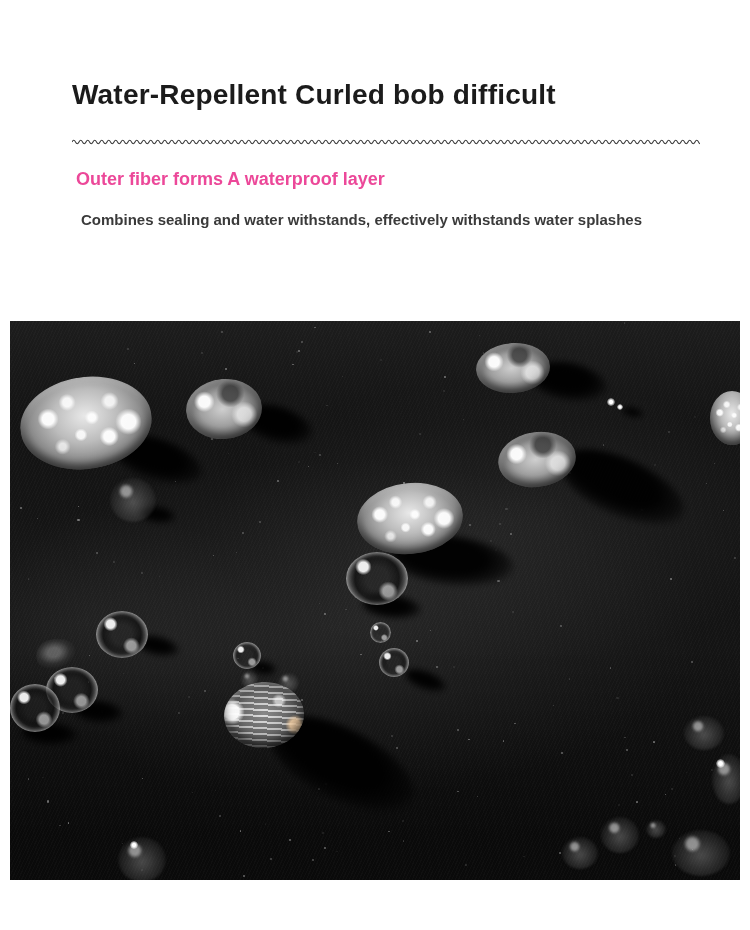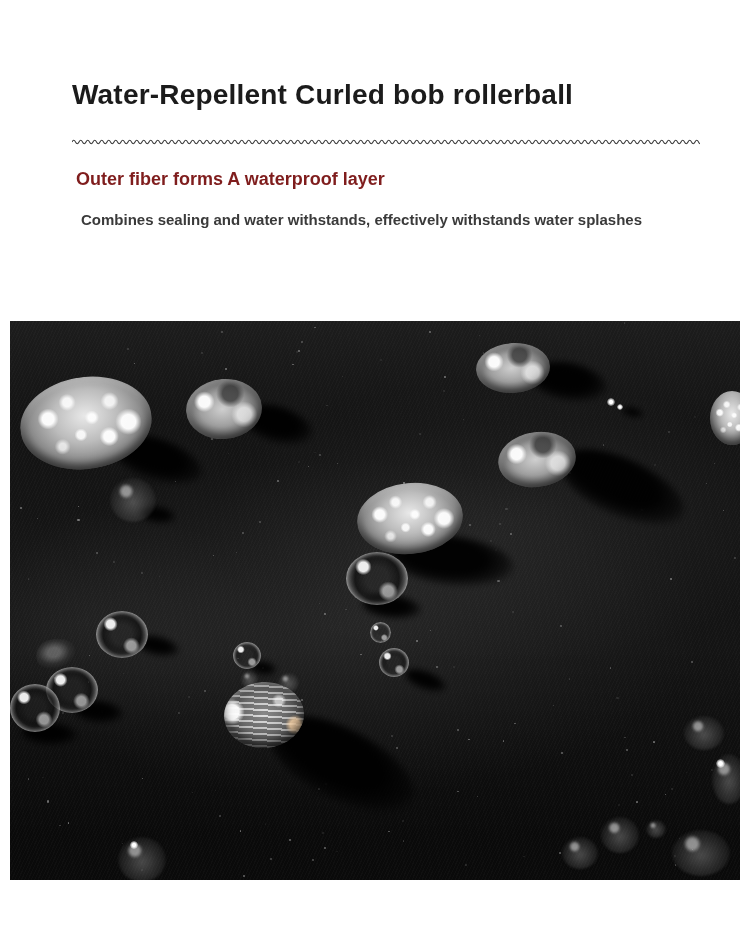--- a/index.html
+++ b/index.html
@@ -7,21 +7,21 @@
     position:relative;width:750px;height:930px;overflow:hidden;
     background:#ffffff;font-family:"Liberation Sans",sans-serif;
   }
   .title{
     position:absolute;left:72px;top:79px;margin:0;
     font-size:28px;font-weight:700;color:#1b1b1b;letter-spacing:.2px;white-space:nowrap;
   }
   .wavy{position:absolute;left:72px;top:137px;display:block;}
   .subtitle{
     position:absolute;left:76px;top:169px;margin:0;
-    font-size:18px;font-weight:700;color:#7f1d1d;white-space:nowrap;
+    font-size:18px;font-weight:700;color:#ec4899;white-space:nowrap;
   }
   .feat{
     position:absolute;margin:0;font-size:15px;font-weight:700;color:#3a3a3a;white-space:nowrap;
   }
   .f1{left:81px;top:211px;}
   .f2{left:76px;top:255px;}
 
   
   .photo{
     position:absolute;left:10px;top:321px;width:730px;height:559px;overflow:hidden;
@@ -91,21 +91,21 @@
   .splat{
     border-radius:45% 55% 60% 40% / 55% 45% 60% 40%;
     background-image:radial-gradient(ellipse at 45% 45%, rgba(175,175,175,.45) 0 20%, rgba(75,75,75,.35) 50%, rgba(25,25,25,.25) 75%, rgba(0,0,0,0) 100%);
     filter:blur(.7px);
   }
 </style>
 </head>
 <body>
 
 <div class="page">
-  <h1 class="title">Water-Repellent Curled bob rollerball</h1>
+  <h1 class="title">Water-Repellent Curled bob difficult</h1>
 
   <svg class="wavy" width="628" height="10" viewBox="0 0 628 10" aria-hidden="true">
     <path id="wavy-path" fill="none" stroke="#3b3b3b" stroke-width="1.1" d="M0,5 q1.75,-3.5 3.5,0 t3.5,0 t3.5,0 t3.5,0 t3.5,0 t3.5,0 t3.5,0 t3.5,0 t3.5,0 t3.5,0 t3.5,0 t3.5,0 t3.5,0 t3.5,0 t3.5,0 t3.5,0 t3.5,0 t3.5,0 t3.5,0 t3.5,0 t3.5,0 t3.5,0 t3.5,0 t3.5,0 t3.5,0 t3.5,0 t3.5,0 t3.5,0 t3.5,0 t3.5,0 t3.5,0 t3.5,0 t3.5,0 t3.5,0 t3.5,0 t3.5,0 t3.5,0 t3.5,0 t3.5,0 t3.5,0 t3.5,0 t3.5,0 t3.5,0 t3.5,0 t3.5,0 t3.5,0 t3.5,0 t3.5,0 t3.5,0 t3.5,0 t3.5,0 t3.5,0 t3.5,0 t3.5,0 t3.5,0 t3.5,0 t3.5,0 t3.5,0 t3.5,0 t3.5,0 t3.5,0 t3.5,0 t3.5,0 t3.5,0 t3.5,0 t3.5,0 t3.5,0 t3.5,0 t3.5,0 t3.5,0 t3.5,0 t3.5,0 t3.5,0 t3.5,0 t3.5,0 t3.5,0 t3.5,0 t3.5,0 t3.5,0 t3.5,0 t3.5,0 t3.5,0 t3.5,0 t3.5,0 t3.5,0 t3.5,0 t3.5,0 t3.5,0 t3.5,0 t3.5,0 t3.5,0 t3.5,0 t3.5,0 t3.5,0 t3.5,0 t3.5,0 t3.5,0 t3.5,0 t3.5,0 t3.5,0 t3.5,0 t3.5,0 t3.5,0 t3.5,0 t3.5,0 t3.5,0 t3.5,0 t3.5,0 t3.5,0 t3.5,0 t3.5,0 t3.5,0 t3.5,0 t3.5,0 t3.5,0 t3.5,0 t3.5,0 t3.5,0 t3.5,0 t3.5,0 t3.5,0 t3.5,0 t3.5,0 t3.5,0 t3.5,0 t3.5,0 t3.5,0 t3.5,0 t3.5,0 t3.5,0 t3.5,0 t3.5,0 t3.5,0 t3.5,0 t3.5,0 t3.5,0 t3.5,0 t3.5,0 t3.5,0 t3.5,0 t3.5,0 t3.5,0 t3.5,0 t3.5,0 t3.5,0 t3.5,0 t3.5,0 t3.5,0 t3.5,0 t3.5,0 t3.5,0 t3.5,0 t3.5,0 t3.5,0 t3.5,0 t3.5,0 t3.5,0 t3.5,0 t3.5,0 t3.5,0 t3.5,0 t3.5,0 t3.5,0 t3.5,0 t3.5,0 t3.5,0 t3.5,0 t3.5,0 t3.5,0 t3.5,0 t3.5,0 t3.5,0 t3.5,0 t3.5,0 t3.5,0 t3.5,0 t3.5,0 t3.5,0 t3.5,0 t3.5,0 t3.5,0"></path>
   </svg>
 
   <h2 class="subtitle">Outer fiber forms A waterproof layer</h2>
   <p class="feat f1">Combines sealing and water withstands, effectively withstands water splashes</p>
 
   <div class="photo" role="img" aria-label="Close-up photo of water droplets beading on black water-repellent fabric">
     <div class="speckles">

